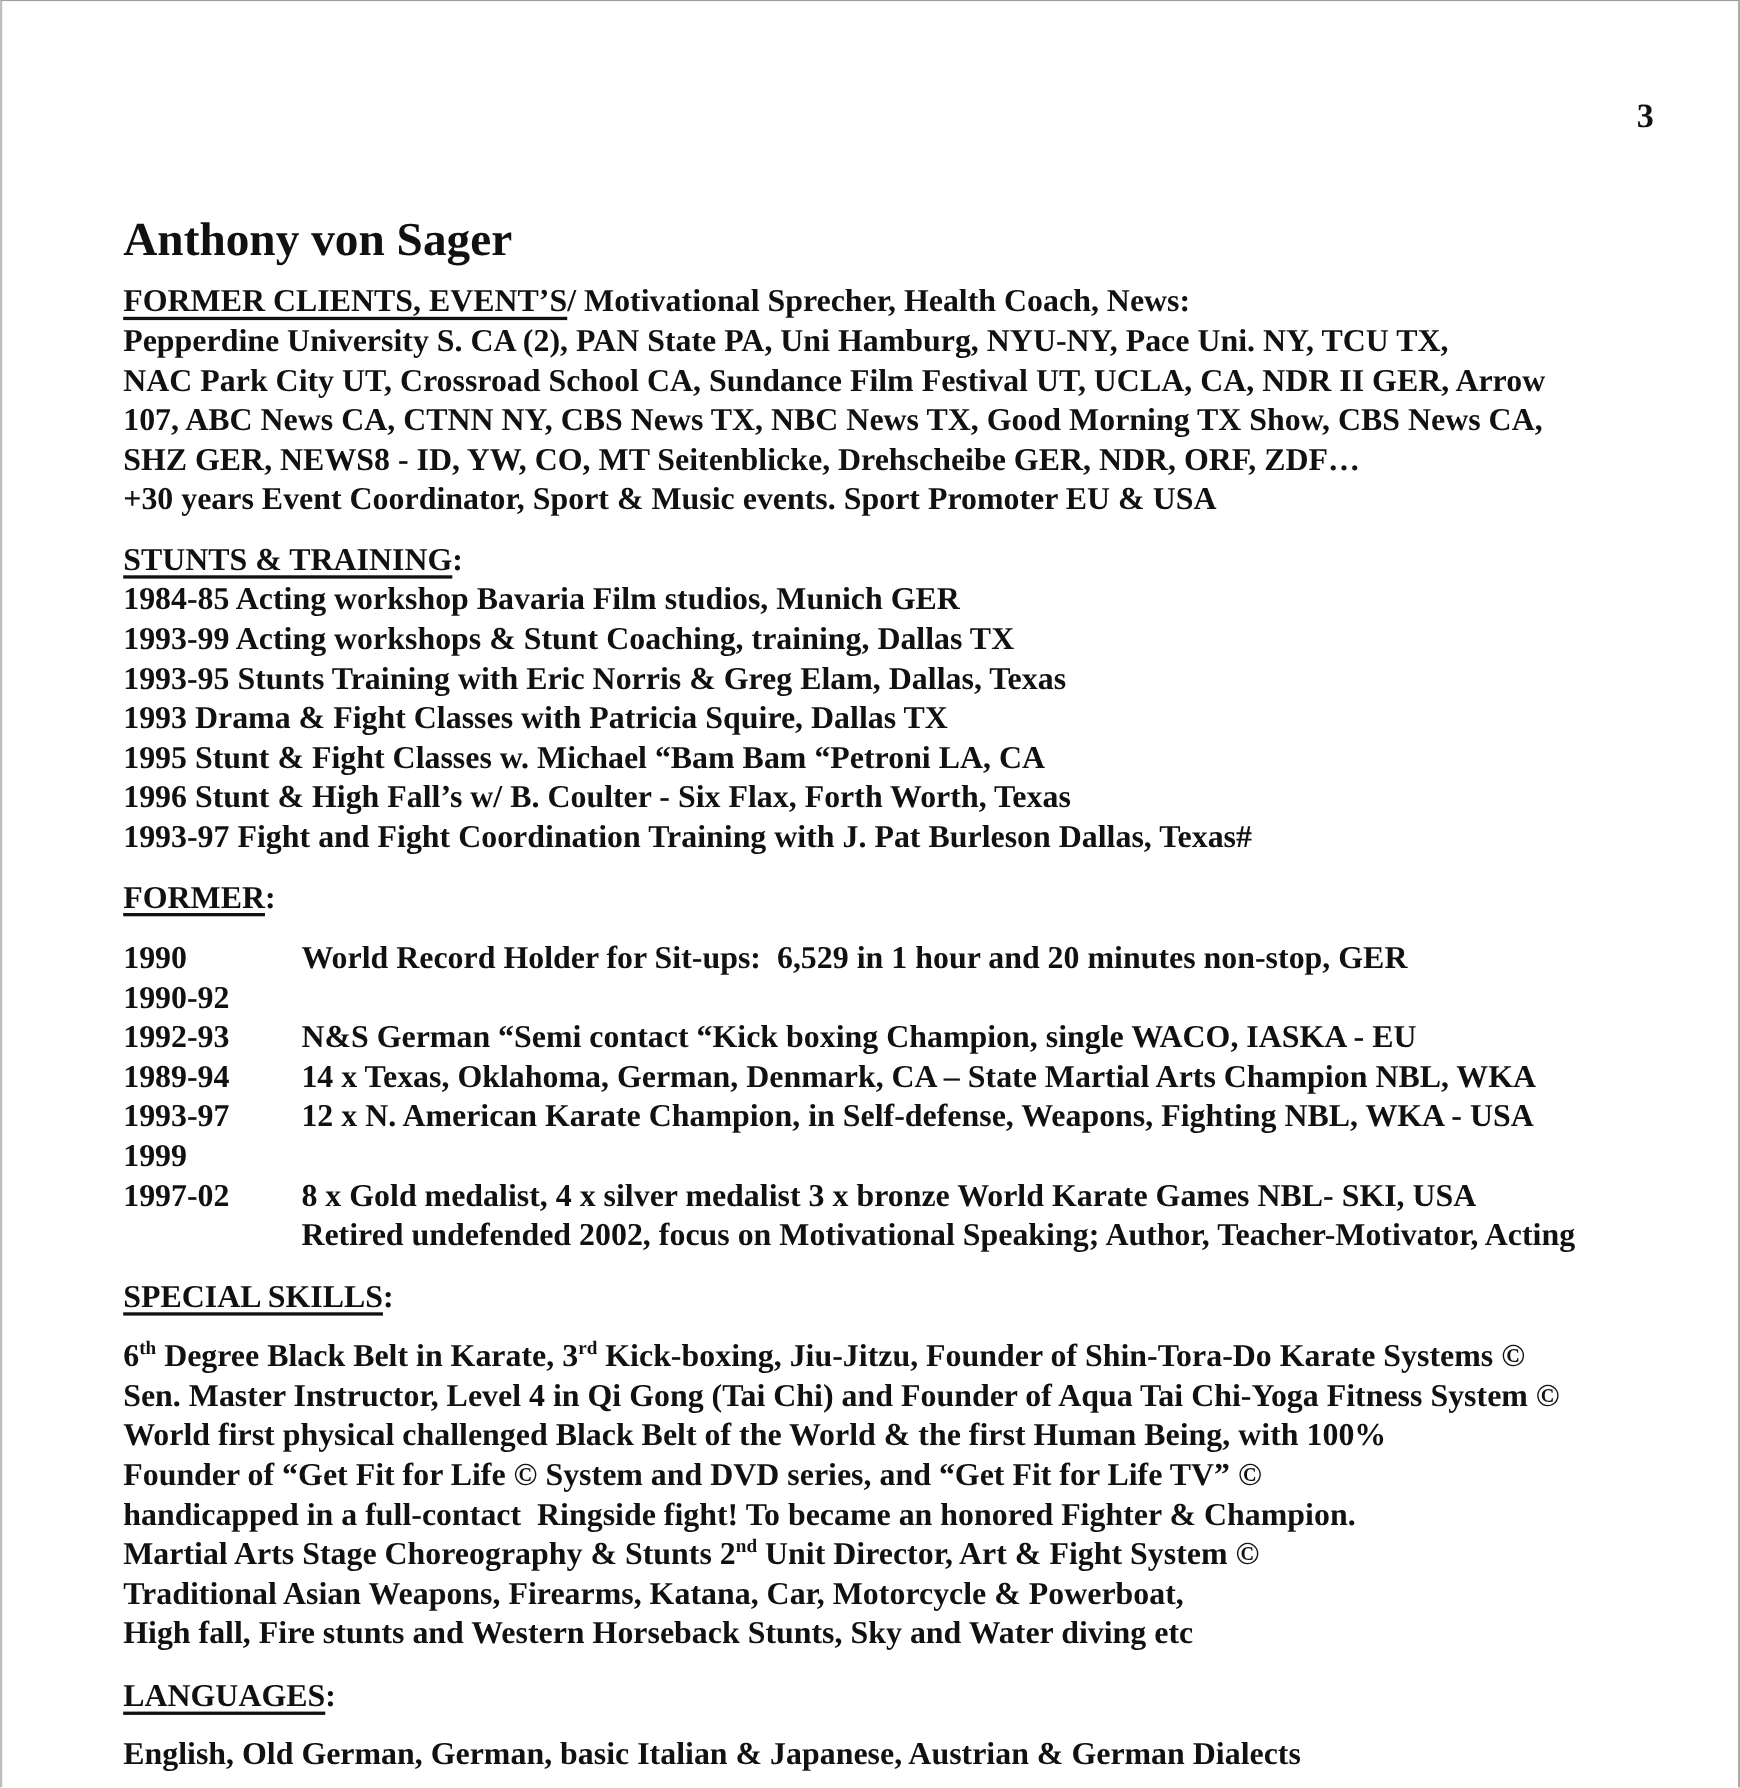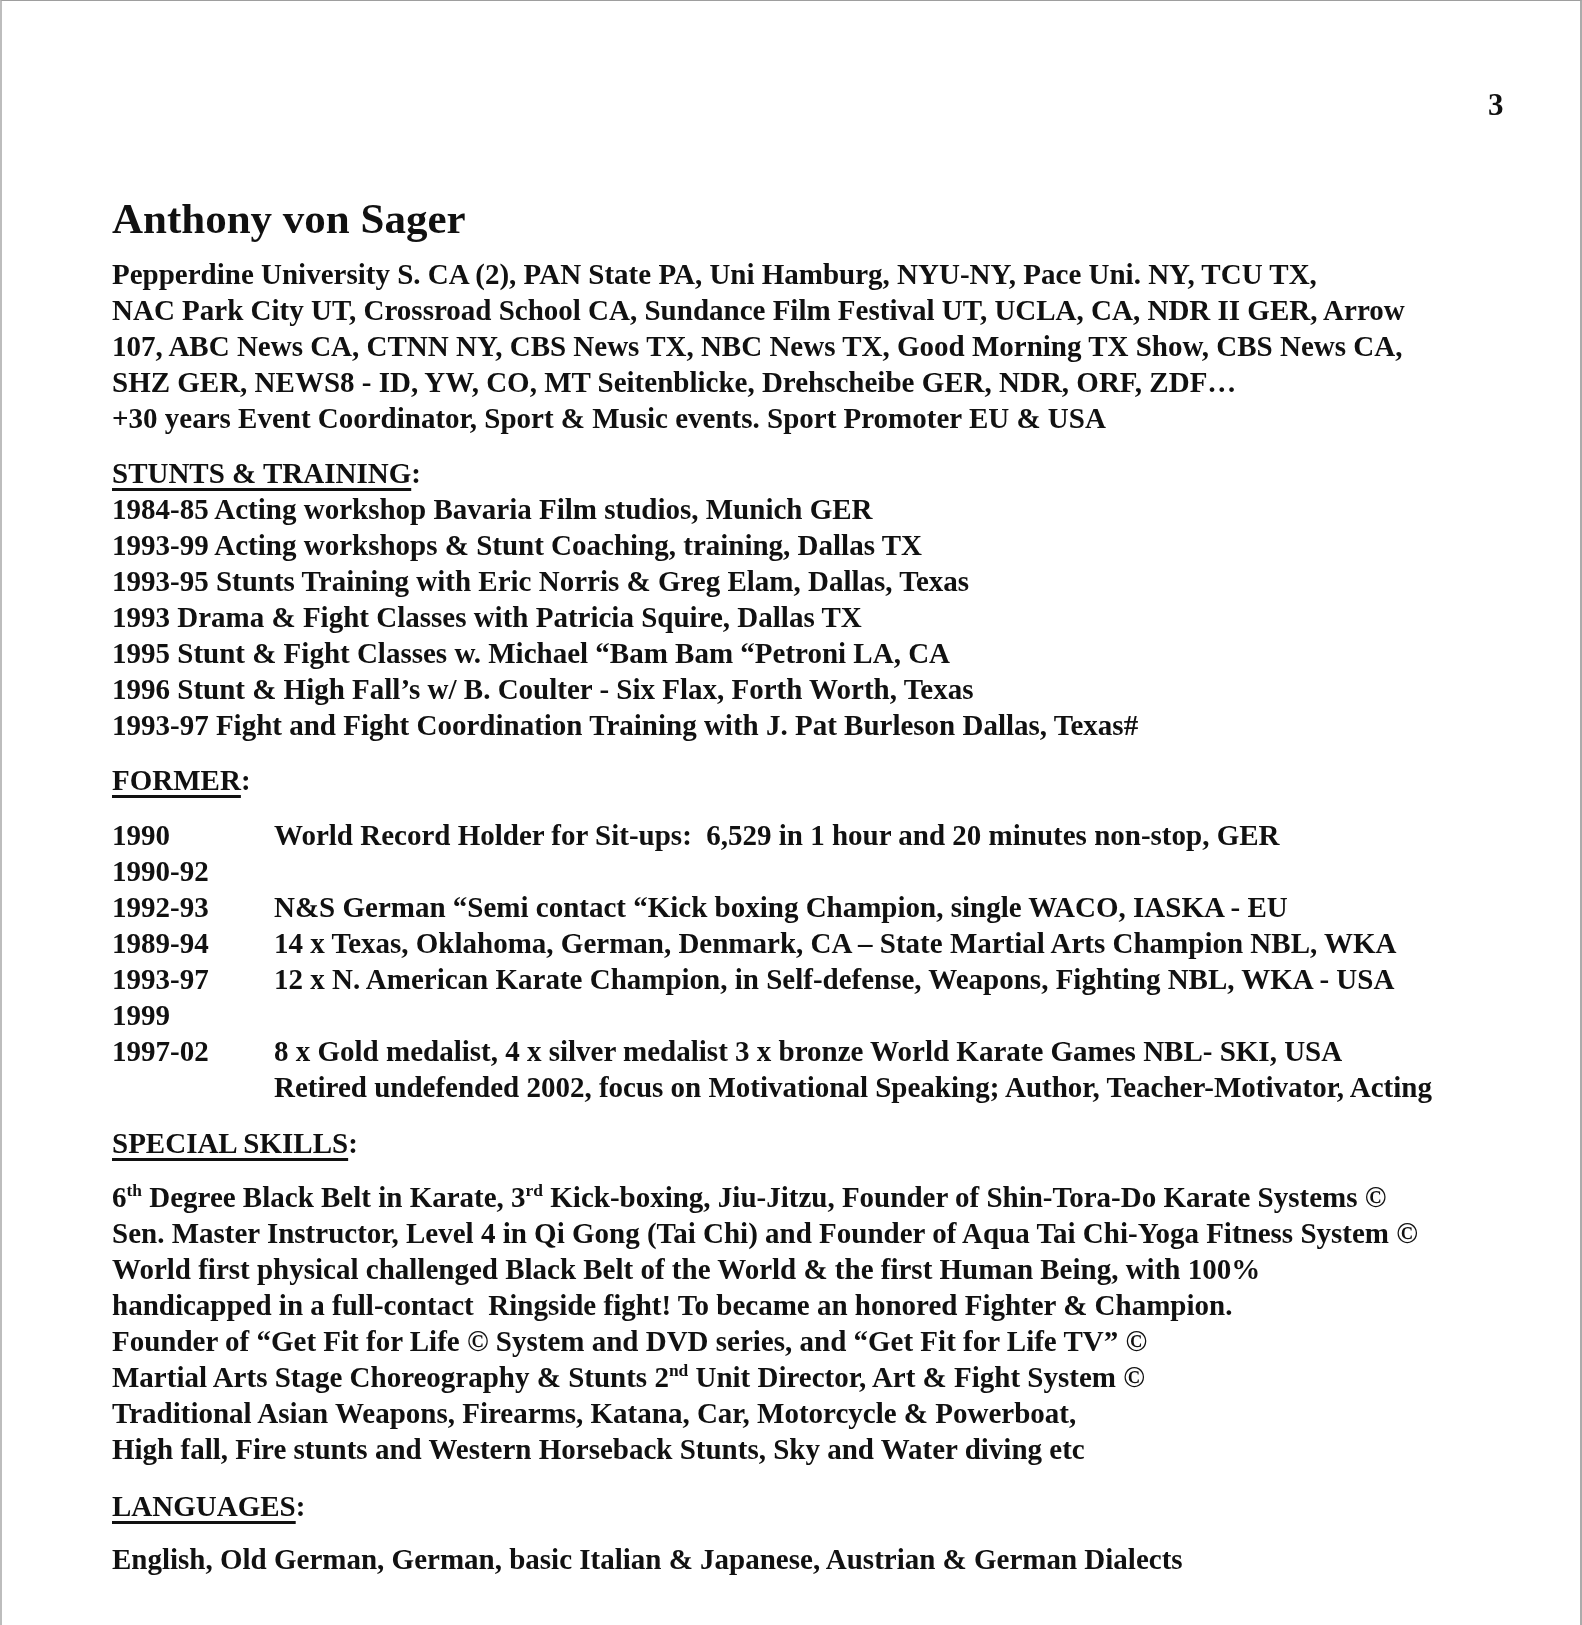--- a/index.html
+++ b/index.html
@@ -72,20 +72,21 @@
 
 <div class="page">
 
   <div class="page-number">3</div>
 
   <div class="content">
 
     <div class="doc-title">Anthony von Sager</div>
 
     <div class="section sec-former">
+      <div class="heading"><span class="u">FORMER CLIENTS, EVENT’S</span><span>/ Motivational Sprecher, Health Coach, News:</span></div>
       <div class="line">Pepperdine University S. CA (2), PAN State PA, Uni Hamburg, NYU-NY, Pace Uni. NY, TCU TX,</div>
       <div class="line">NAC Park City UT, Crossroad School CA, Sundance Film Festival UT, UCLA, CA, NDR II GER, Arrow</div>
       <div class="line">107, ABC News CA, CTNN NY, CBS News TX, NBC News TX, Good Morning TX Show, CBS News CA,</div>
       <div class="line">SHZ GER, NEWS8 - ID, YW, CO, MT Seitenblicke, Drehscheibe GER, NDR, ORF, ZDF…</div>
       <div class="line">+30 years Event Coordinator, Sport &amp; Music events. Sport Promoter EU &amp; USA</div>
     </div>
 
     <div class="section sec-stunts">
       <div class="heading"><span class="u">STUNTS &amp; TRAINING</span><span>:</span></div>
       <div class="line">1984-85 Acting workshop Bavaria Film studios, Munich GER</div>
@@ -132,22 +133,22 @@
           </div>
       </div>
     </div>
 
     <div class="section sec-skills">
       <div class="heading"><span class="u">SPECIAL SKILLS</span><span>:</span></div>
       <div class="skills-par">
         <div class="line"><span>6</span><sup>th</sup><span> Degree Black Belt in Karate, 3</span><sup>rd</sup><span> Kick-boxing, Jiu-Jitzu, Founder of Shin-Tora-Do Karate Systems ©</span></div>
         <div class="line">Sen. Master Instructor, Level 4 in Qi Gong (Tai Chi) and Founder of Aqua Tai Chi-Yoga Fitness System ©</div>
         <div class="line">World first physical challenged Black Belt of the World &amp; the first Human Being, with 100%</div>
+        <div class="line">Founder of “Get Fit for Life © System and DVD series, and “Get Fit for Life TV” ©</div>
         <div class="line">handicapped in a full-contact  Ringside fight! To became an honored Fighter &amp; Champion.</div>
-        <div class="line">Founder of “Get Fit for Life © System and DVD series, and “Get Fit for Life TV” ©</div>
         <div class="line"><span>Martial Arts Stage Choreography &amp; Stunts 2</span><sup>nd</sup><span> Unit Director, Art &amp; Fight System ©</span></div>
         <div class="line">Traditional Asian Weapons, Firearms, Katana, Car, Motorcycle &amp; Powerboat,</div>
         <div class="line">High fall, Fire stunts and Western Horseback Stunts, Sky and Water diving etc</div>
       </div>
     </div>
 
     <div class="section sec-lang">
       <div class="heading"><span class="u">LANGUAGES</span><span>:</span></div>
       <div class="line lang-line">English, Old German, German, basic Italian &amp; Japanese, Austrian &amp; German Dialects</div>
     </div>

